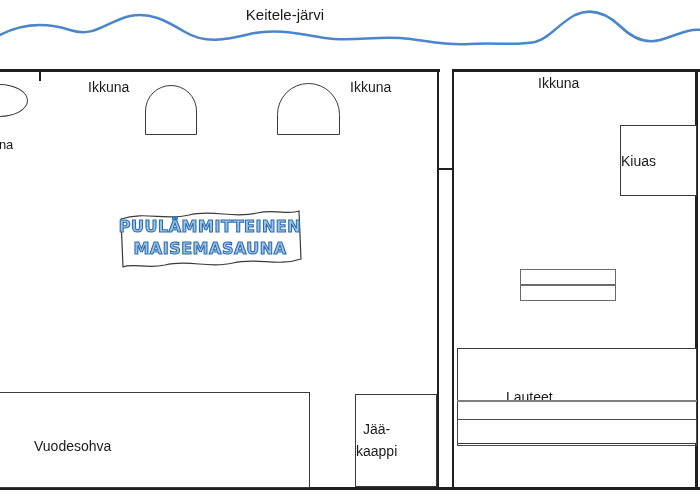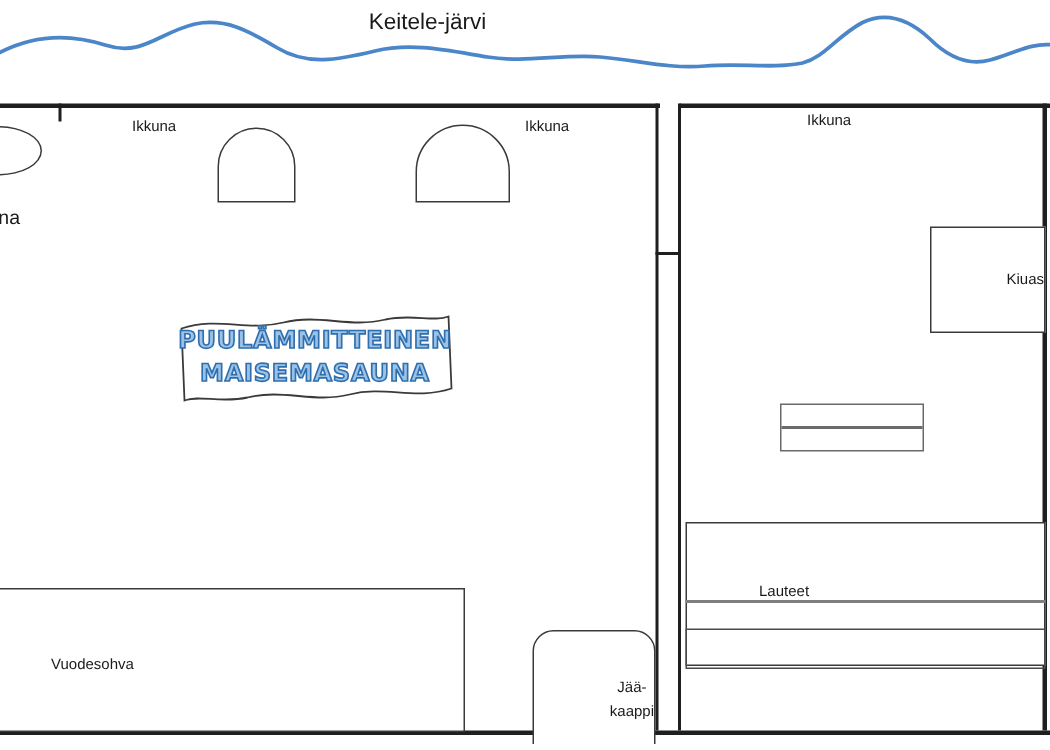--- a/index.html
+++ b/index.html
@@ -5,25 +5,25 @@
   html,body{margin:0;padding:0;background:#ffffff;}
   .plan{
     position:relative;
     width:700px;height:496px;
     background:#ffffff;
     overflow:hidden;
     font-family:"Liberation Sans", sans-serif;
     color:#1a1a1a;
   }
   .abs{position:absolute;}
-  .label{font-size:10px;color:#1a1a1a;white-space:nowrap;}
+  .label{font-size:14px;color:#1a1a1a;white-space:nowrap;}
   .wall{background:#1f1f1f;}
   .outline{border:1.5px solid #3a3a3a;background:#ffffff;box-sizing:border-box;}
   .ellipse{border-radius:50%;}
-  .flexc{display:flex;align-items:center;justify-content:flex-end;margin-top:26px;}
+  .flexc{display:flex;align-items:center;justify-content:flex-start;}
   .prelines{white-space:pre-line;text-align:center;line-height:1.55;}
   .sign-text{
     font-family:"DejaVu Sans", sans-serif;
     font-weight:bold;
     font-size:16px;
     letter-spacing:0.5px;
     color:#9cc3e5;
     -webkit-text-stroke:1.1px #2f6fb0;
     line-height:22px;
     text-align:center;
@@ -68,21 +68,21 @@
   <div class="abs" style="left:110px;top:216px;width:200px;">
     <div class="sign-text">PUULÄMMITTEINEN</div>
     <div class="sign-text">MAISEMASAUNA</div>
   </div>
 
 
   <div class="abs outline" style="left:-18px;top:392px;width:328px;height:96px;">
     <span class="label abs" style="left:51px;top:45px;text-align:center;">Vuodesohva</span>
   </div>
 
-  <div class="abs outline flexc" style="left:355px;top:394px;width:82px;height:93px;border-radius:14px;">
+  <div class="abs outline flexc" style="left:355px;top:394px;width:82px;height:93px;">
     <span class="label prelines">Jää-
 kaappi</span>
   </div>
 
   <div class="abs label" style="left:538px;top:75px;">Ikkuna</div>
 
   <div class="abs outline flexc" style="left:620px;top:125px;width:77px;height:71px;">
     <span class="label">Kiuas</span>
   </div>
 

